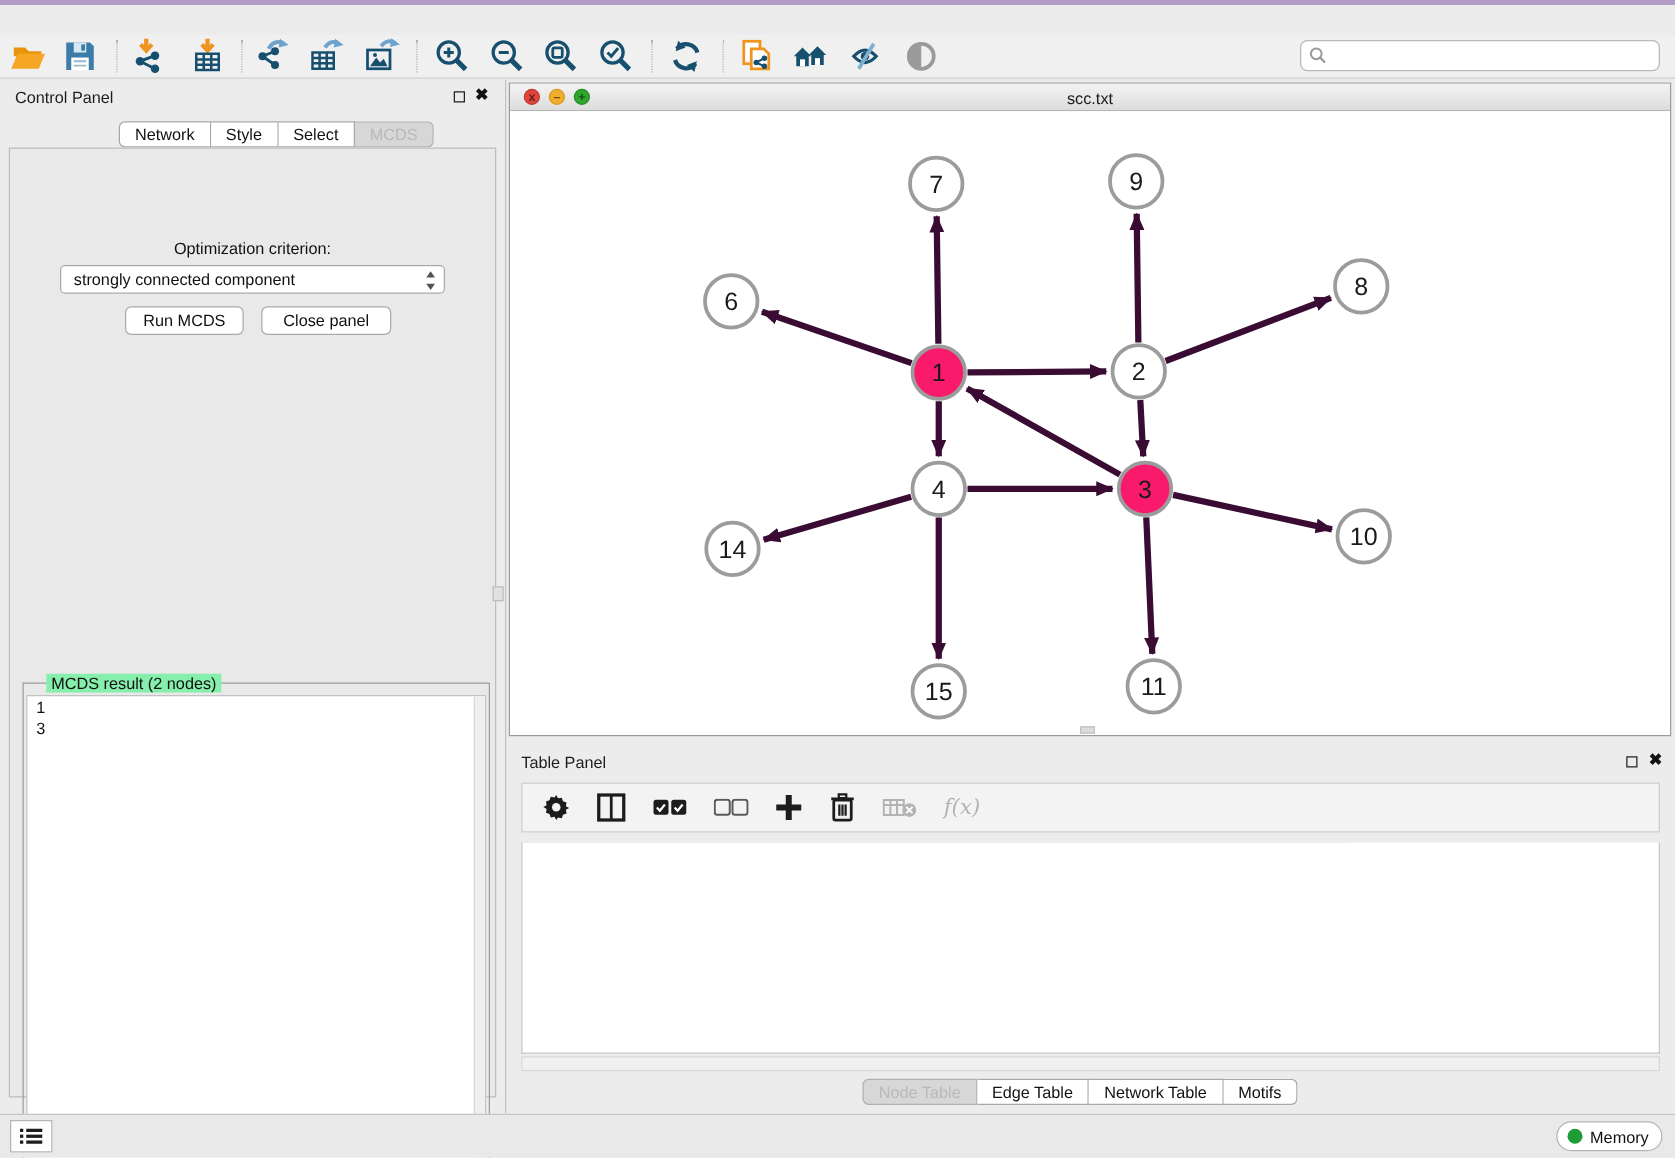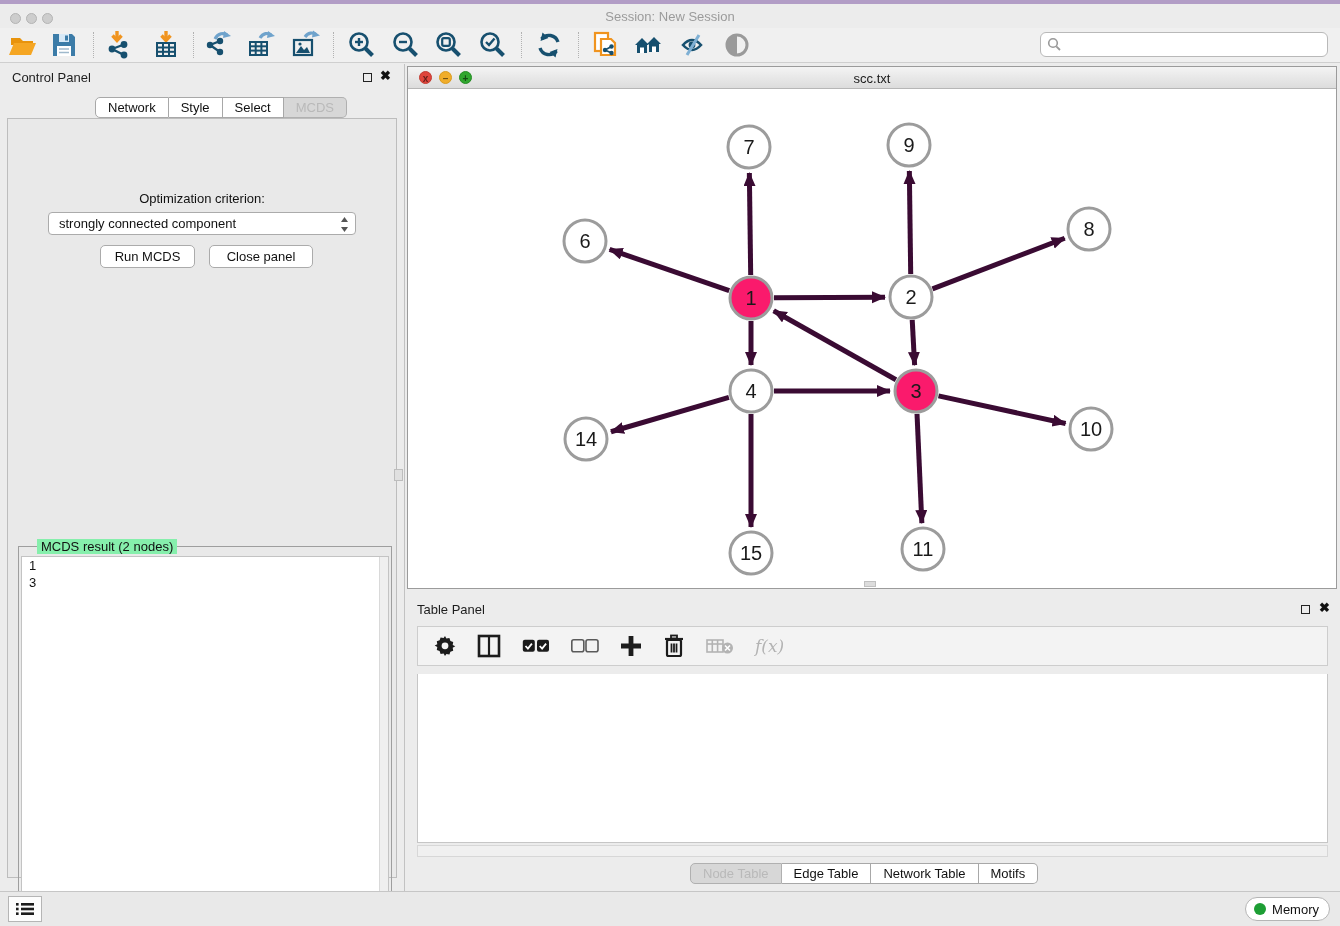--- a/index.html
+++ b/index.html
@@ -80,26 +80,20 @@
   #memory-dot { width:12px; height:12px; border-radius:50%; background:#1d9e34; }
 
   svg { display:block; }
 </style>
 </head>
 <body>
 
 <div id="app">
 
   <div id="top-strip"></div>
-  <div id="titlebar">
-    <span class="tl-dot" style="left:10px"></span>
-    <span class="tl-dot" style="left:26px"></span>
-    <span class="tl-dot" style="left:42px"></span>
-    <div id="title-text">Session: New Session</div>
-  </div>
 
   <div id="toolbar">
     <span class="tb-icon" style="left:6px">
       <svg width="32" height="32">
           <path d="M5 9 h9 l3 3 h10 v4 H5 z" fill="#e8930c"></path>
           <path d="M3 26 L8 14 H30 L25 26 Z" fill="#f5a623"></path>
         </svg>
     </span>
     <span class="tb-icon" style="left:48px">
       <svg width="32" height="32">

